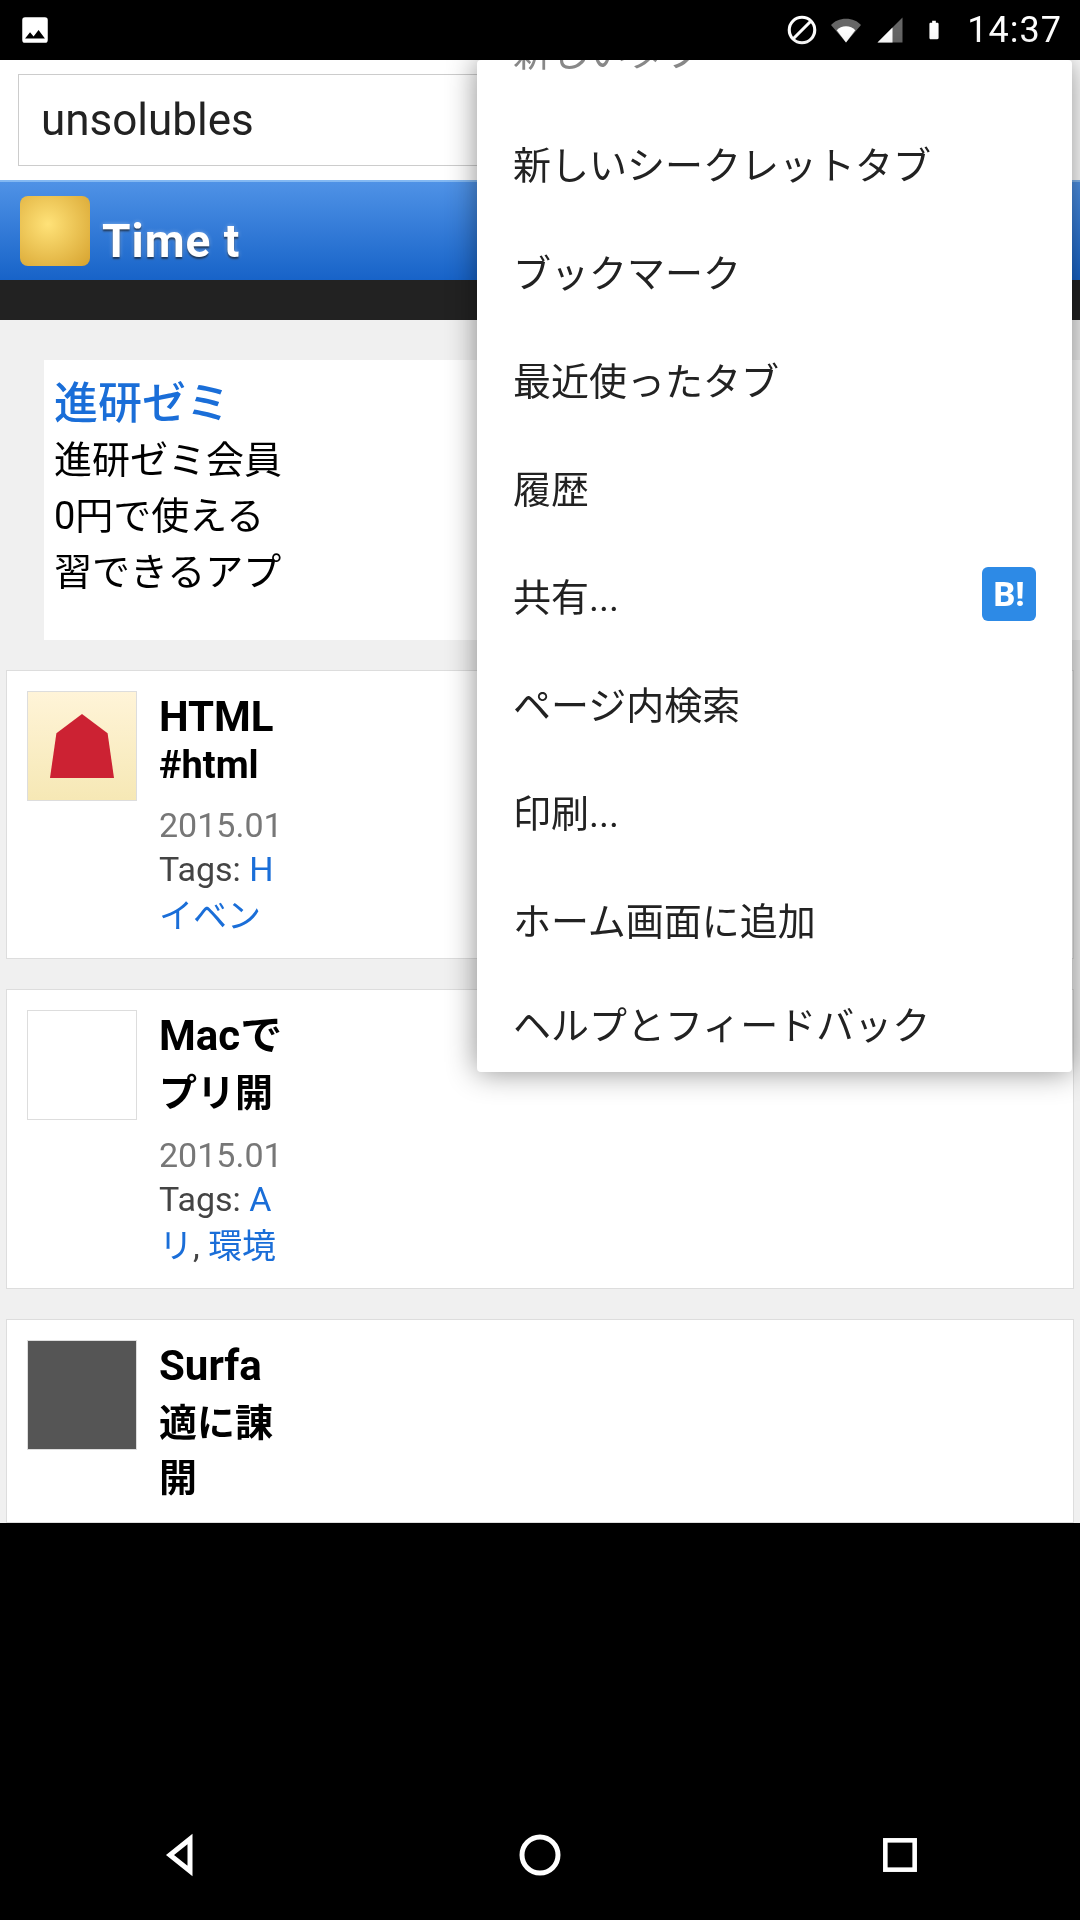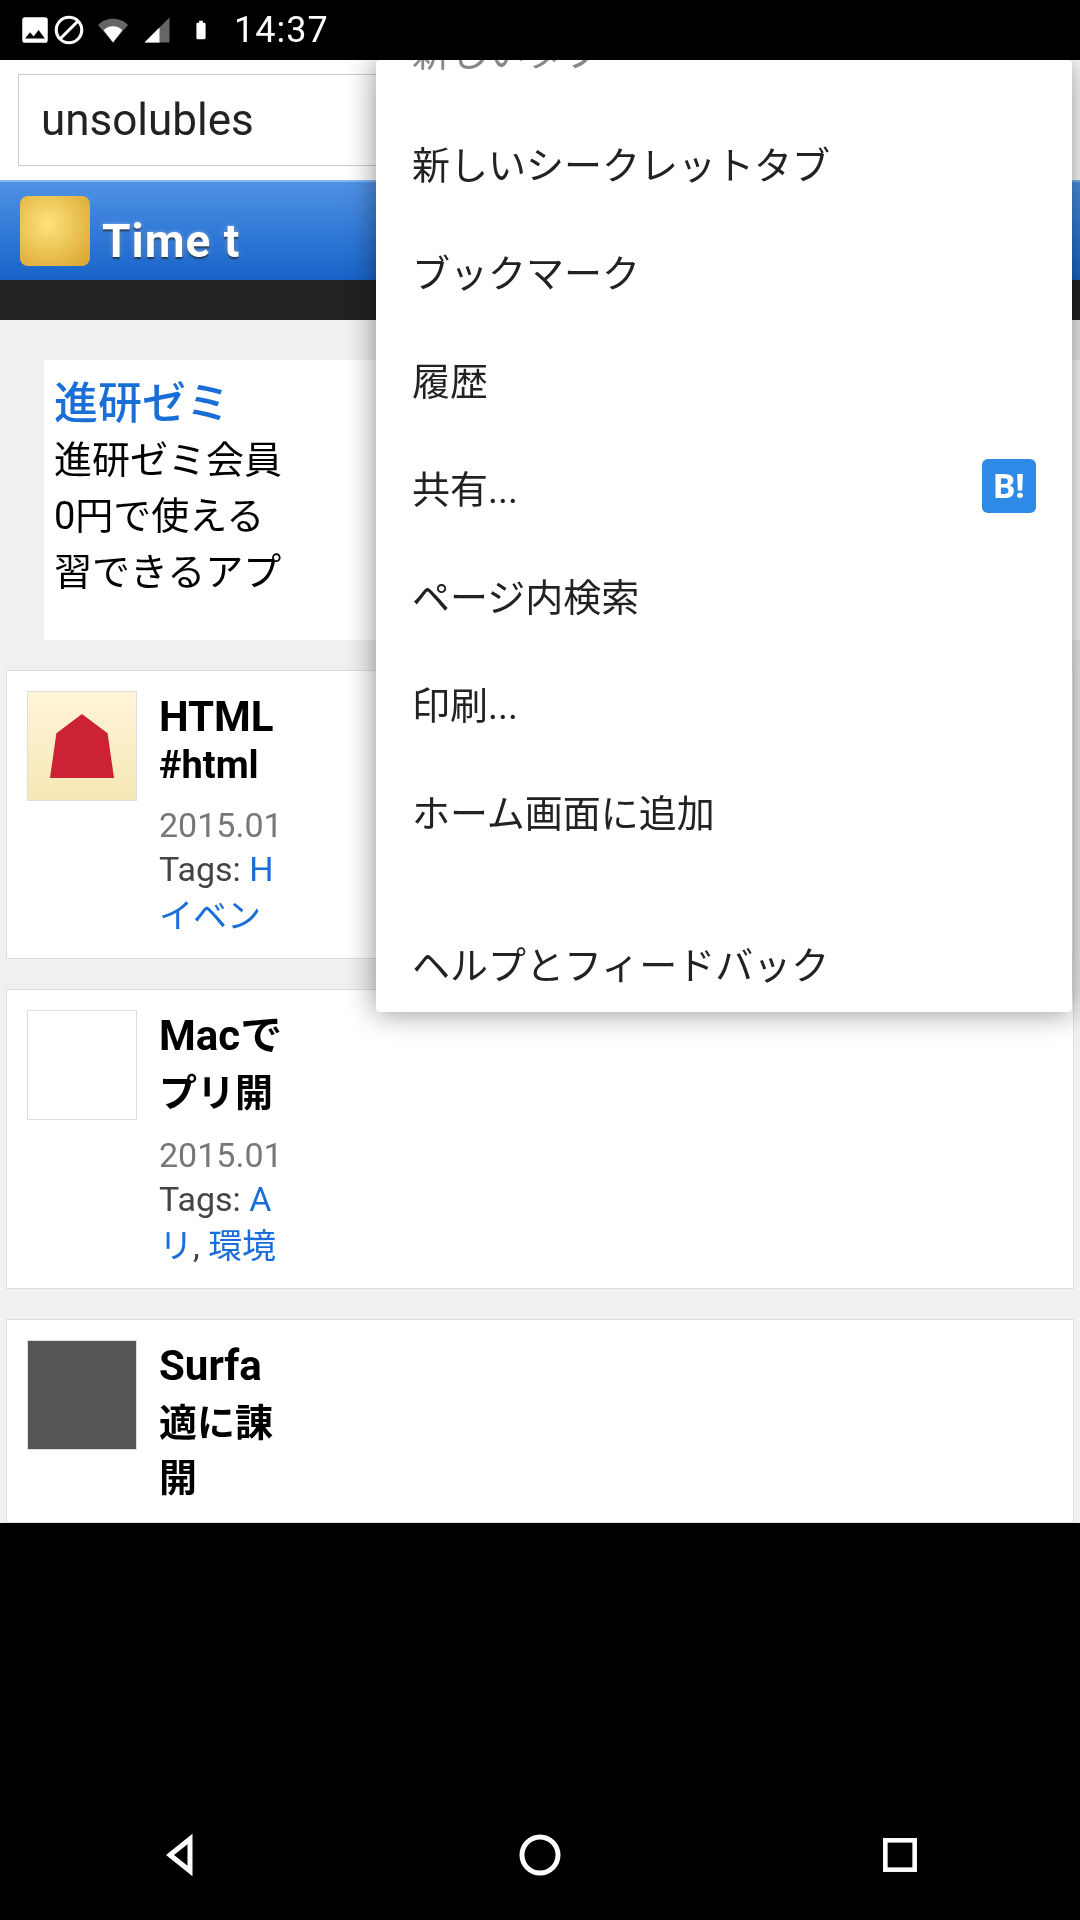--- a/index.html
+++ b/index.html
@@ -1,19 +1,19 @@
 <!DOCTYPE html>
 <html><head>
 <meta charset="utf-8">
 <style>
 * { margin: 0; padding: 0; box-sizing: border-box; font-family: "Roboto", "Noto Sans CJK JP", "Hiragino Sans", sans-serif; }
 html, body { width: 1080px; height: 1920px; background: #000; overflow: hidden; }
 
 
-.status-bar { height: 60px; background: #000; display: flex; align-items: center; padding: 0 18px; color: #fff; }
+.status-bar { height: 60px; background: #000; display: flex; justify-content: space-between; align-items: center; padding: 0 18px; color: #fff; }
 .status-left { display:flex; align-items:center; }
 .status-right { display: flex; align-items: center; gap: 10px; }
 .status-icon { width: 34px; height: 34px; display:flex; align-items:center; justify-content:center; }
 .time { font-size: 36px; font-weight: 400; letter-spacing: 1px; margin-left:6px; }
 
 
 .omnibox-row { height: 120px; background: #fff; display: flex; align-items: center; padding: 0 18px; }
 .omnibox { flex:1; height: 92px; border: 1px solid #ccc; display:flex; align-items:center; padding: 0 22px; font-size: 44px; color: #222; }
 
 
@@ -37,27 +37,27 @@
 .thumb3 { background:#555; }
 .article-body { flex:1; min-width:0; }
 .a-title { font-size: 42px; font-weight:700; line-height:52px; }
 .a-sub { font-size: 38px; font-weight:700; }
 .a-date { color:#777; font-size: 34px; margin-top:18px;}
 .a-tags { font-size: 34px; margin-top:4px;}
 .tag-label { color:#444;margin-top:24px; }
 .tag { color:#1a6ed8; }
 
 
-.menu { position:absolute; top: 60px; right: 8px; width: 696px; background:#fff; box-shadow: 0 0 30px rgba(0,0,0,0.45); border-radius: 4px; overflow:hidden; z-index:50;}
+.menu { position:absolute; top: 60px; right: 8px; width: 595px; background:#fff; box-shadow: 0 0 30px rgba(0,0,0,0.45); border-radius: 4px; overflow:hidden; z-index:50;}
 .menu-item { height: 108px; display:flex; align-items:center; padding: 0 36px; font-size: 38px; color:#222; }
 .menu-item.cut { height: 48px; align-items:flex-start; color:#888; }
 .menu-item.cut span { transform: translateY(-38px); }
 .menu-item .spacer { flex:1; }
 .menu-item.selected { background:#cfcfcf; }
-.menu-item.last { height: 100px; margin-top: 48px; }
+.menu-item.last { height: 100px; }
 .ripple { position:absolute; width:72px;height:72px;border-radius:50%; background:rgba(255,255,255,0.7); box-shadow:0 0 6px rgba(0,0,0,0.15); left:310px; top:1136px; z-index:60; pointer-events:none;}
 .hatena { width:54px;height:54px; background:#2d8ae6; border-radius:6px; color:#fff; font-weight:800; font-size:34px; display:flex;align-items:center;justify-content:center; }
 .checkbox { width:42px;height:42px; border:4px solid #444; }
 
 
 .nav-bar { position:absolute; bottom:0; left:0; right:0; height: 130px; background:#000; display:flex; justify-content:space-around; align-items:center;}
 .nav-btn { width:60px; height:60px; display:flex; align-items:center; justify-content:center; }
 </style>
 </head>
 <body>
@@ -162,20 +162,23 @@
   <div class="menu-item cut">
       <span>新しいタブ</span>
     </div>
   <div class="menu-item">
       <span>新しいシークレットタブ</span>
     </div>
   <div class="menu-item">
       <span>ブックマーク</span>
     </div>
   <div class="menu-item">
+      <span>最近使ったタブ</span>
+    </div>
+  <div class="menu-item">
       <span>履歴</span>
     </div>
   <div class="menu-item">
     <span>共有...</span>
     <span class="spacer"></span>
     <span class="hatena">B!</span>
   </div>
   <div class="menu-item">
       <span>ページ内検索</span>
     </div>

